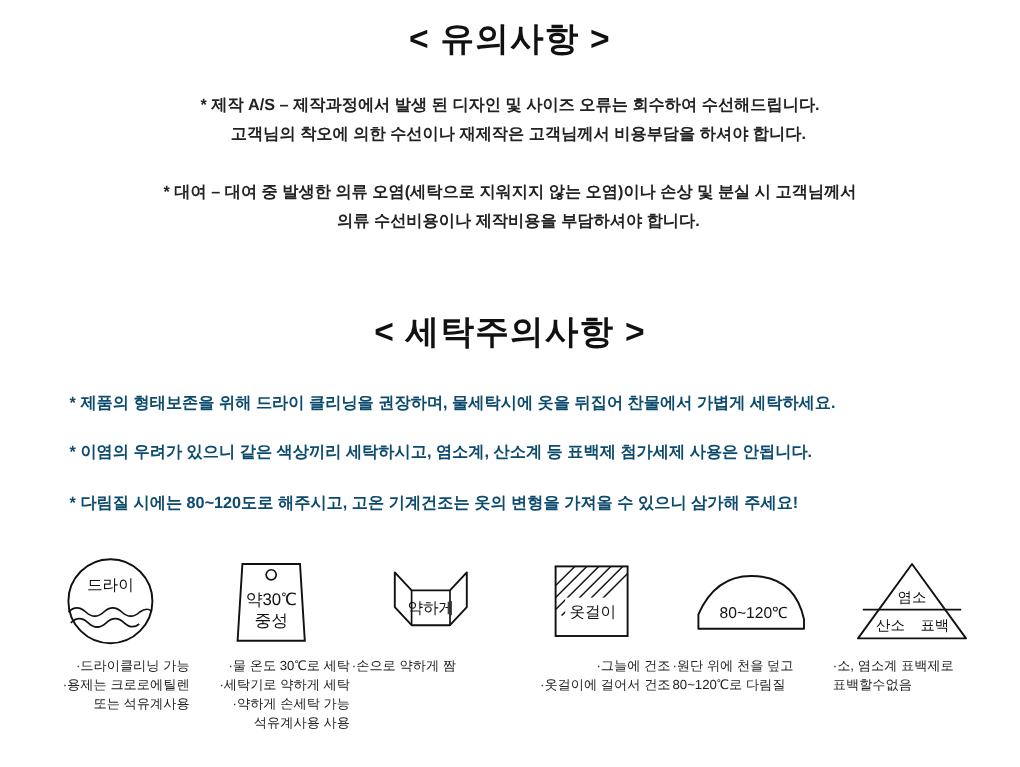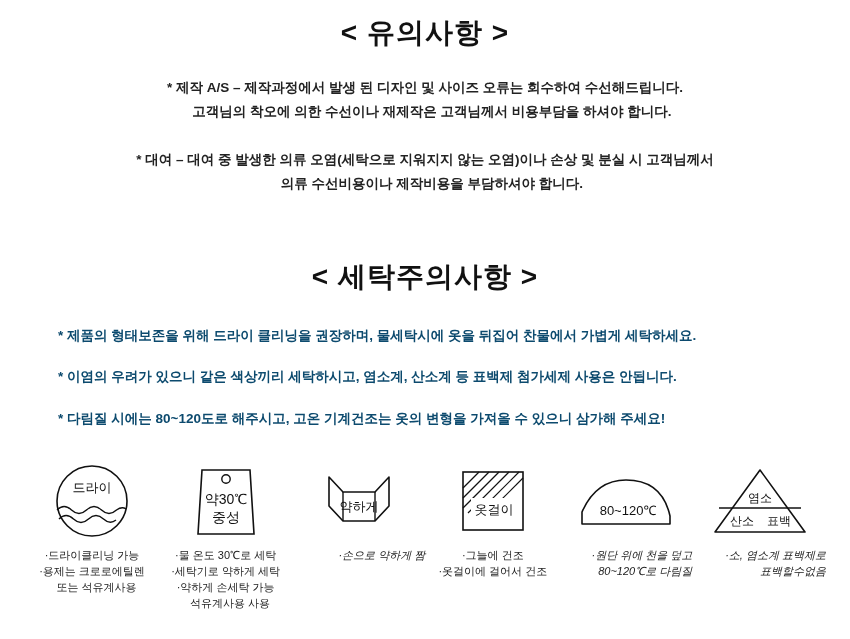--- a/index.html
+++ b/index.html
@@ -88,24 +88,24 @@
     height: 78px;
     display: flex;
     align-items: center;
     justify-content: center;
   }
   .symbol-caption {
     margin-top: 8px;
     font-size: 11px;
     line-height: 1.45;
     color: #222;
-    text-align: center;
+    text-align: right;
     width: 100%;
   }
-  .symbol-caption.center-text { text-align: right; font-style: italic; }
+  .symbol-caption.center-text { text-align: left; }
   .cap-line { display: block; white-space: nowrap; }
   .cap-line.pad { padding-left: 9px; }
 </style>
 </head>
 <body>
 
 <div class="page">
 
   <div class="section-title" id="title-notice">&lt; 유의사항 &gt;</div>
 

